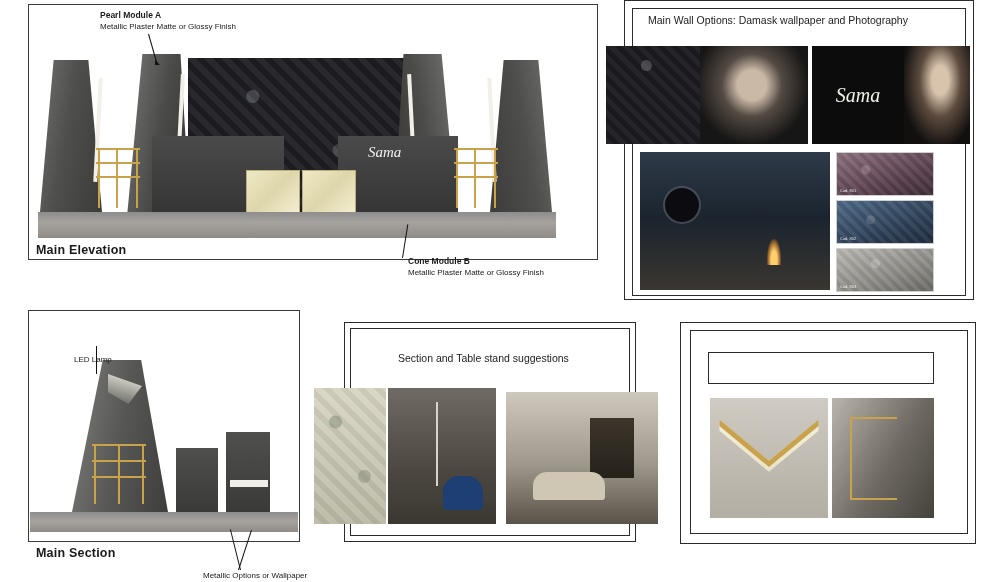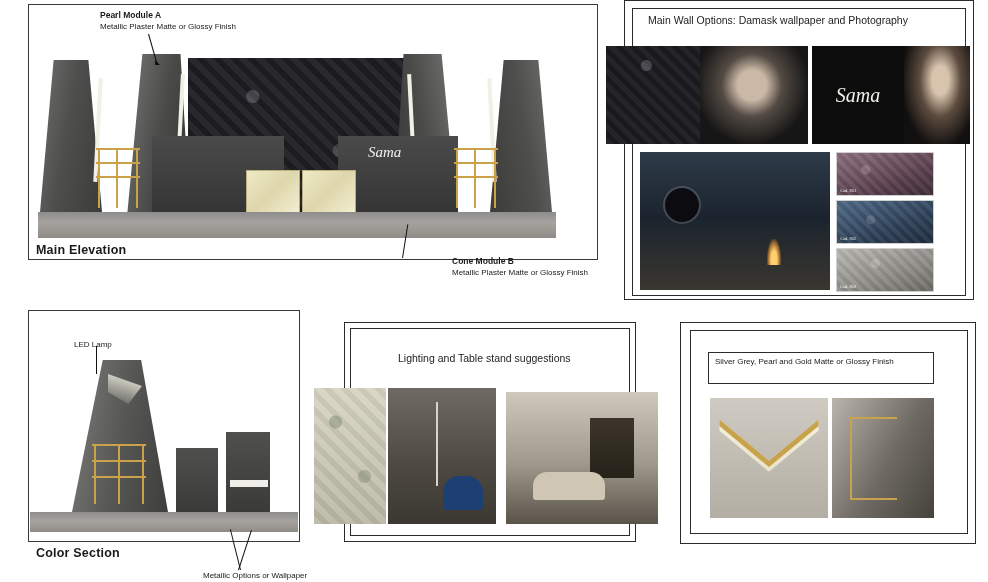--- a/index.html
+++ b/index.html
@@ -395,21 +395,21 @@
     <div class="ground"></div>
   </div>
 
   <div style="position:absolute;left:100px;top:10px;">
     <div class="label-bold">Pearl Module A</div>
     <div class="label-reg">Metallic Plaster Matte or Glossy Finish</div>
   </div>
   <div class="pointer-line" style="left:148px;top:34px;width:1px;height:32px;transform:rotate(-16deg);transform-origin:top;"></div>
   <div class="pointer-line" style="left:155px;top:60px;width:5px;height:5px;clip-path:polygon(0 0,100% 100%,0 100%);"></div>
 
-  <div style="position:absolute;left:408px;top:256px;margin-left:44px;">
+  <div style="position:absolute;left:408px;top:256px;">
     <div class="label-bold">Cone Module B</div>
     <div class="label-reg">Metallic Plaster Matte or Glossy Finish</div>
   </div>
   <div class="pointer-line" style="left:402px;top:224px;width:1px;height:34px;transform:rotate(9deg);transform-origin:bottom;"></div>
 
   <div class="title-big" style="position:absolute;left:36px;top:243px;">Main Elevation</div>
 
   <div class="panel thinframe" id="section-panel"></div>
   <div id="section-art">
     <div class="sec-cone"></div>
@@ -421,24 +421,24 @@
       <div class="bar" style="left:0;top:0;width:54px;height:2px;"></div>
       <div class="bar" style="left:0;top:16px;width:54px;height:2px;"></div>
       <div class="bar" style="left:0;top:32px;width:54px;height:2px;"></div>
       <div class="bar" style="left:2px;top:0;width:2px;height:60px;"></div>
       <div class="bar" style="left:50px;top:0;width:2px;height:60px;"></div>
       <div class="bar" style="left:26px;top:0;width:2px;height:60px;"></div>
     </div>
     <div class="sec-ground"></div>
   </div>
 
-  <div class="label-reg" style="position:absolute;left:74px;top:339px;">LED Lamp</div>
+  <div class="label-reg" style="position:absolute;left:74px;top:354px;">LED Lamp</div>
   <div class="pointer-line" style="left:96px;top:346px;width:1px;height:28px;"></div>
 
-  <div class="title-big" style="position:absolute;left:36px;top:546px;">Color Section</div>
+  <div class="title-big" style="position:absolute;left:36px;top:546px;">Main Section</div>
 
   <div class="label-reg" style="position:absolute;left:203px;top:570px;">Metallic Options or Wallpaper</div>
   <div class="pointer-line" style="left:238px;top:528px;width:1px;height:42px;transform:rotate(18deg);transform-origin:bottom;"></div>
   <div class="pointer-line" style="left:240px;top:528px;width:1px;height:42px;transform:rotate(-14deg);transform-origin:bottom;"></div>
 
   <div class="panel thinframe" id="wall-panel"></div>
   <div class="panel thinframe" id="wall-panel-inner"></div>
   <div class="wall-title caption-script">Main Wall Options: Damask wallpaper and Photography</div>
 
   <div class="photo damask-tile" style="left:606px;top:46px;width:202px;height:98px;"></div>
@@ -458,37 +458,36 @@
   </div>
   <div class="swatch sw-blue" style="left:836px;top:200px;width:96px;height:42px;">
     <span class="code">Cod. 802</span>
   </div>
   <div class="swatch sw-grey" style="left:836px;top:248px;width:96px;height:42px;">
     <span class="code">Cod. 803</span>
   </div>
 
   <div class="panel thinframe" id="lighting-panel"></div>
   <div class="panel thinframe" id="lighting-panel-inner"></div>
-  <div class="lighting-title caption-script">Lighting and Table stand suggestions</div>
+  <div class="lighting-title caption-script">Section and Table stand suggestions</div>
 
   <div class="photo wallpaper-green" style="left:314px;top:388px;width:72px;height:136px;"></div>
   <div class="photo lamp-blue" style="left:388px;top:388px;width:108px;height:136px;">
     <div class="pole"></div>
     <div class="chair"></div>
   </div>
   <div class="photo lounge-photo" style="left:506px;top:392px;width:152px;height:132px;">
     <div class="screen"></div>
     <div class="chaise"></div>
   </div>
 
   <div class="panel thinframe" id="palette-panel"></div>
   <div class="panel thinframe" id="palette-panel-inner"></div>
 
   <div class="palette-title-box">
-    <div class="label-reg">Silver Grey, Pearl and Gold Matte or Glossy Finish</div>
   </div>
 
   <div class="detail-photo detail-a" style="left:710px;top:398px;width:118px;height:120px;">
     <div class="vshape"></div>
     <div class="gold-v"></div>
   </div>
   <div class="detail-photo detail-b" style="left:832px;top:398px;width:102px;height:120px;">
     <div class="gold-frame"></div>
   </div>
 

